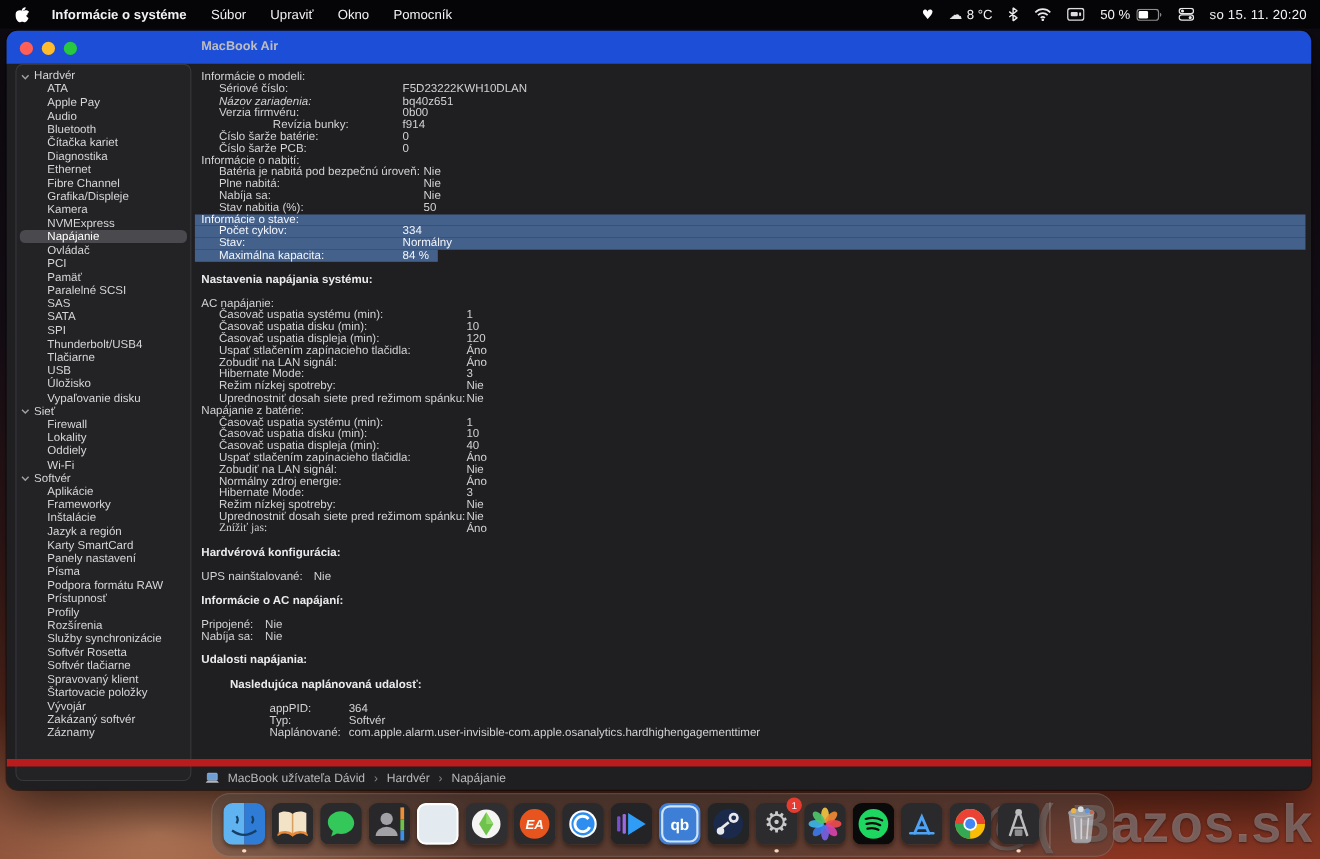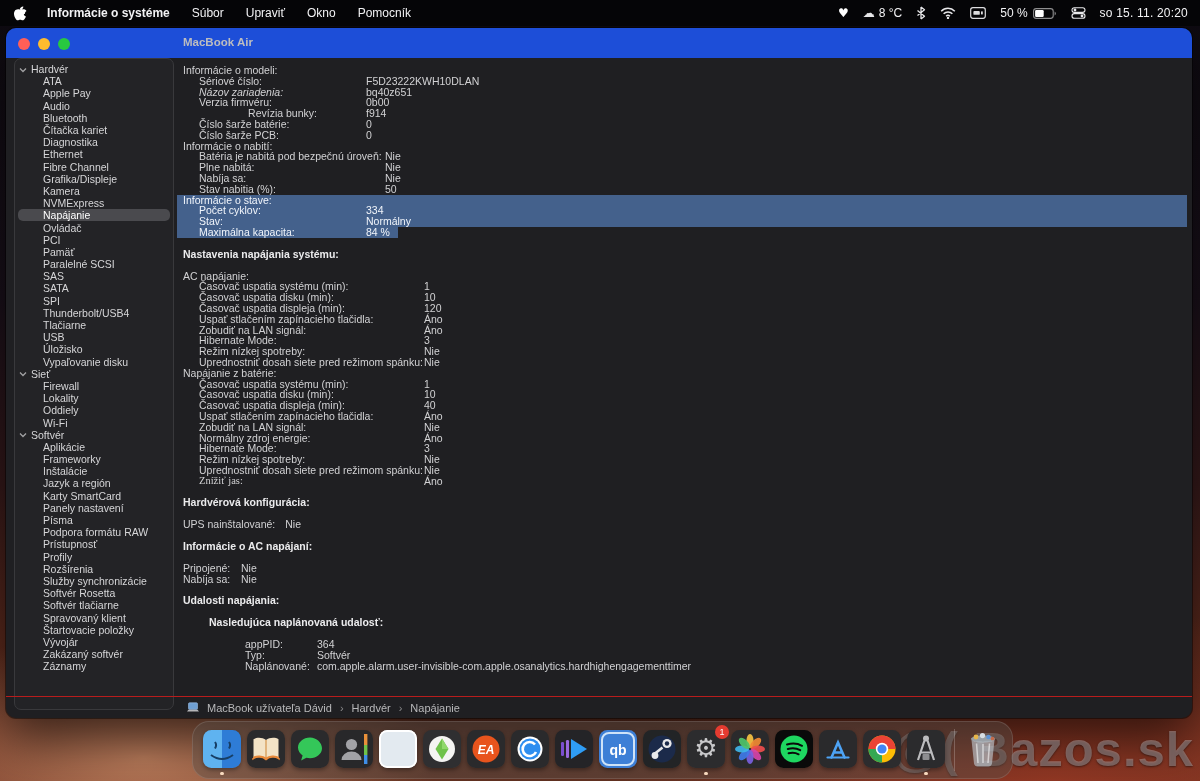--- a/index.html
+++ b/index.html
@@ -63,21 +63,21 @@
   .row{display:flex;padding-left:22px;white-space:nowrap;}
   .row .lbl{flex:none;}
   .row.inline{padding-left:6px;}
   .row.inline .lbl{margin-right:10px;}
   .row.lvl1{padding-left:6px;}
   .row.ev{padding-left:68px;}
   .hl{background:var(--c-selection,#44618C);color:#f1f5fb;}
   .row.fit{width:fit-content;padding-right:8px;}
 
   
-  .statusbar{position:absolute;left:0;right:0;bottom:0;height:21px;border-top:1px solid #b91c1c;
+  .statusbar{position:absolute;left:0;right:0;bottom:0;height:21px;border-top:7px solid #b91c1c;
     display:flex;align-items:center;gap:7px;padding-left:180px;font-size:11px;color:#b8b8ba;
     border-radius:0 0 10px 10px;}
   .crumb{display:flex;align-items:center;gap:6px;}
   .crumb-sep{color:#8a8a8c;margin:0 2px;}
 
   
   .dock{position:absolute;left:192px;top:721px;height:56px;border-radius:17px;
     background:var(--c-dock_bg,rgba(88,78,72,.45));border:1px solid rgba(255,255,255,.12);
     display:flex;align-items:center;padding:0 7px;z-index:4;}
   .dock-item{width:40px;height:54px;position:relative;display:flex;flex-direction:column;

